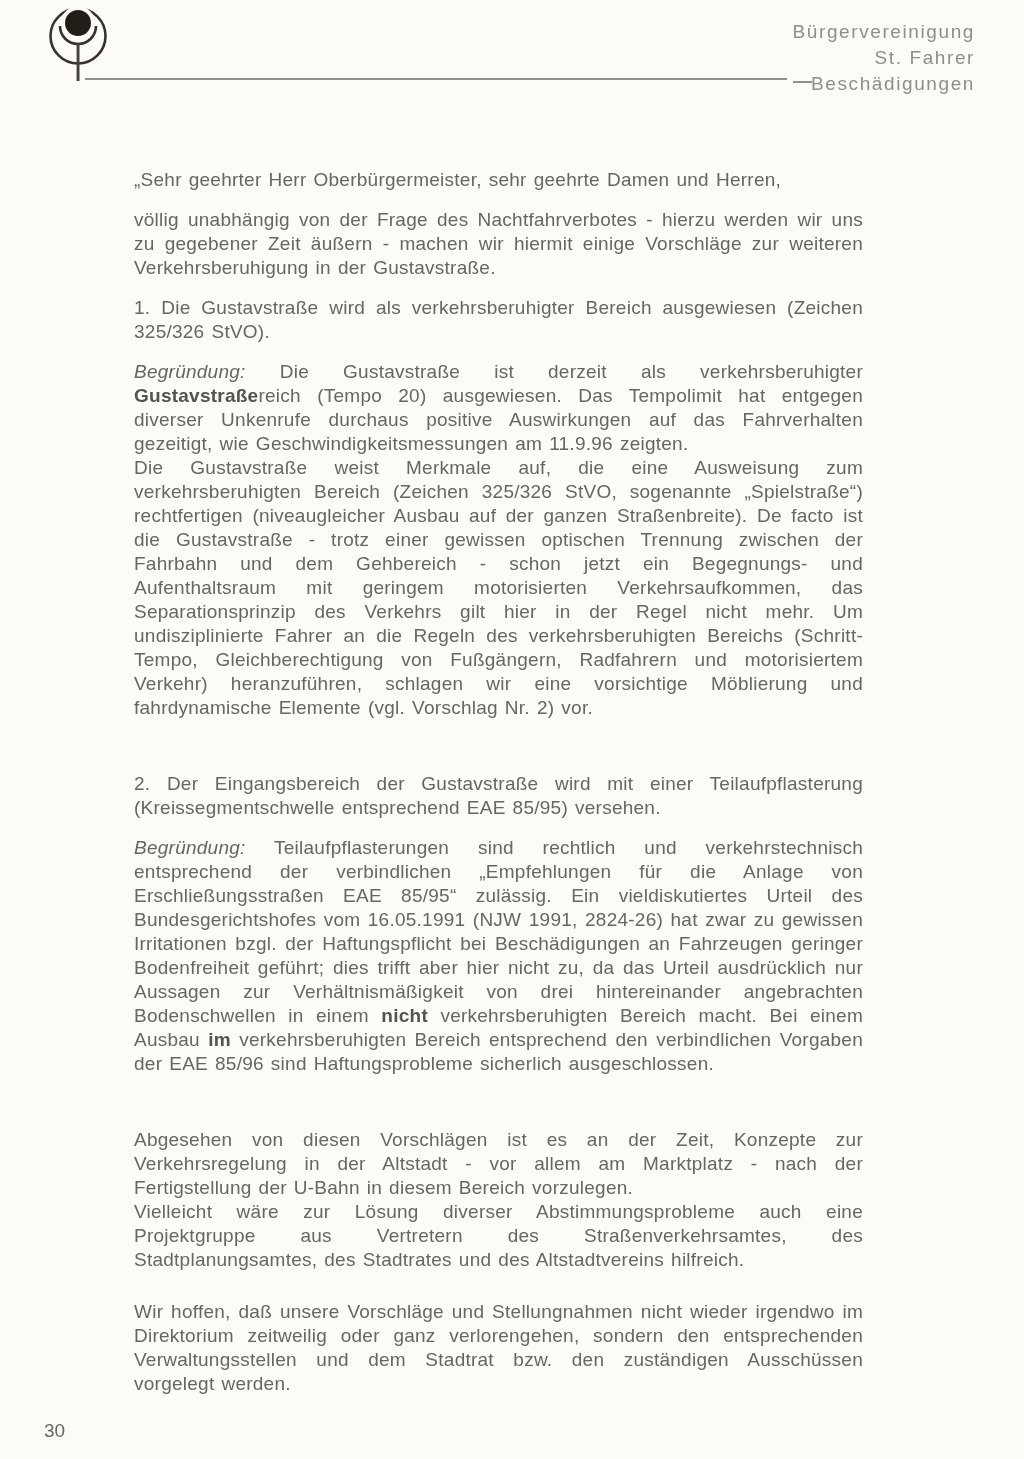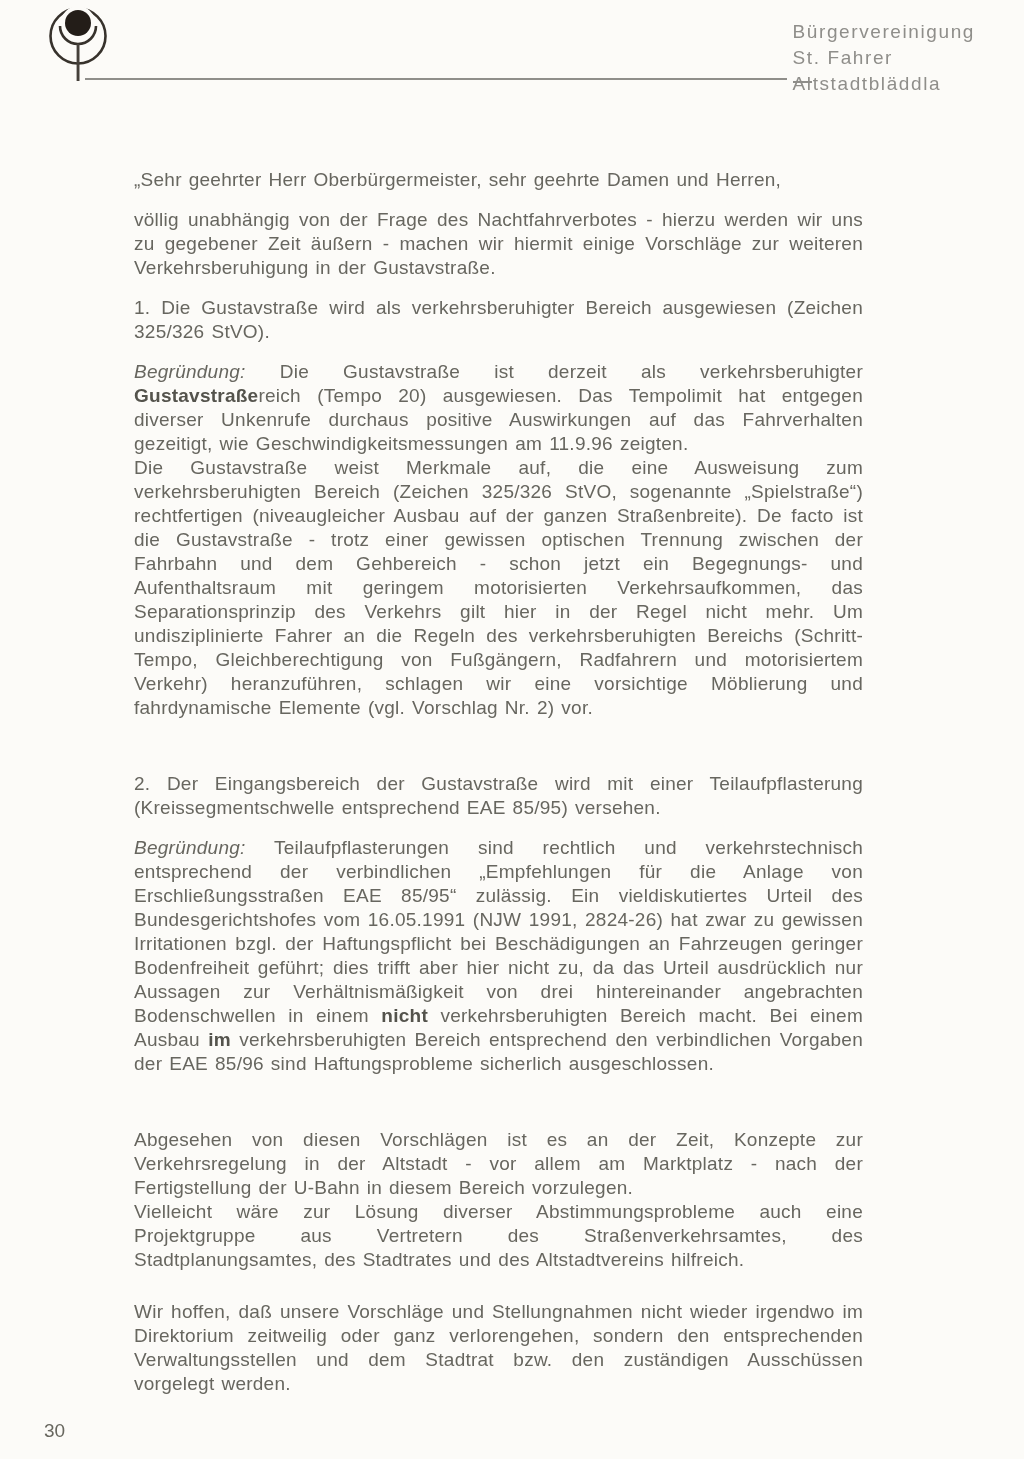--- a/index.html
+++ b/index.html
@@ -16,21 +16,21 @@
   .header-rule {
     position: absolute; left: 85px; top: 78px;
     width: 702px; height: 2px; background: #8f8e8a;
   }
   .header-rule-dash {
     position: absolute; left: 793px; top: 81px;
     width: 19px; height: 2px; background: #8f8e8a;
   }
   .org-block {
     position: absolute; top: 19px; right: 49px;
-    text-align: left;
+    text-align: right;
     font-size: 19px; line-height: 26px;
     letter-spacing: 1.6px;
     color: #8f8e8a;
   }
   
   .letter-body {
     position: absolute; left: 134px; top: 168px;
     width: 729px;
     font-size: 19px; line-height: 24px;
     color: #67665f;
@@ -65,21 +65,21 @@
       <circle cx="35" cy="19" r="17" fill="#fcfbf8"></circle>
       <circle cx="35" cy="19" r="13" fill="#231d18"></circle>
       <path d="M 17 22 A 18 18 0 0 0 53 22" fill="none" stroke="#37322c" stroke-width="2.6"></path>
       <rect x="33.6" y="40" width="2.9" height="37" fill="#45403a"></rect>
     </svg>
     <div class="header-rule"></div>
     <div class="header-rule-dash"></div>
     <div class="org-block">
       <div>Bürgervereinigung</div>
       <div>St. Fahrer</div>
-      <div>Altstadtbläddla</div>
+      <div>Beschädigungen</div>
     </div>
   </header>
 
   <main class="letter-body">
       <p class="para g-none"><span>„Sehr geehrter Herr Oberbürgermeister, sehr geehrte Damen und Herren,</span></p>
       <p class="para g-line"><span>völlig unabhängig von der Frage des Nachtfahrverbotes - hierzu werden wir uns zu gegebener Zeit äußern - machen wir hiermit einige Vorschläge zur weiteren Verkehrsberuhigung in der Gustavstraße.</span></p>
       <p class="para g-line"><span>1. Die Gustavstraße wird als verkehrsberuhigter Bereich ausgewiesen (Zeichen 325/326 StVO).</span></p>
       <p class="para g-line"><i>Begründung:</i><span> Die Gustavstraße ist derzeit als verkehrsberuhigter </span><b>Gustavstraße</b><span>reich (Tempo 20) ausgewiesen. Das Tempolimit hat entgegen diverser Unkenrufe durchaus positive Auswirkungen auf das Fahrverhalten gezeitigt, wie Geschwindigkeitsmessungen am 11.9.96 zeigten.
 Die Gustavstraße weist Merkmale auf, die eine Ausweisung zum verkehrsberuhigten Bereich (Zeichen 325/326 StVO, sogenannte „Spielstraße“) rechtfertigen (niveaugleicher Ausbau auf der ganzen Straßenbreite). De facto ist die Gustavstraße - trotz einer gewissen optischen Trennung zwischen der Fahrbahn und dem Gehbereich - schon jetzt ein Begegnungs- und Aufenthaltsraum mit geringem motorisierten Verkehrsaufkommen, das Separationsprinzip des Verkehrs gilt hier in der Regel nicht mehr. Um undisziplinierte Fahrer an die Regeln des verkehrsberuhigten Bereichs (Schritt-Tempo, Gleichberechtigung von Fußgängern, Radfahrern und motorisiertem Verkehr) heranzuführen, schlagen wir eine vorsichtige Möblierung und fahrdynamische Elemente (vgl. Vorschlag Nr. 2) vor.</span></p>
       <p class="para g-wide"><span>2. Der Eingangsbereich der Gustavstraße wird mit einer Teilaufpflasterung (Kreissegmentschwelle entsprechend EAE 85/95) versehen.</span></p>

